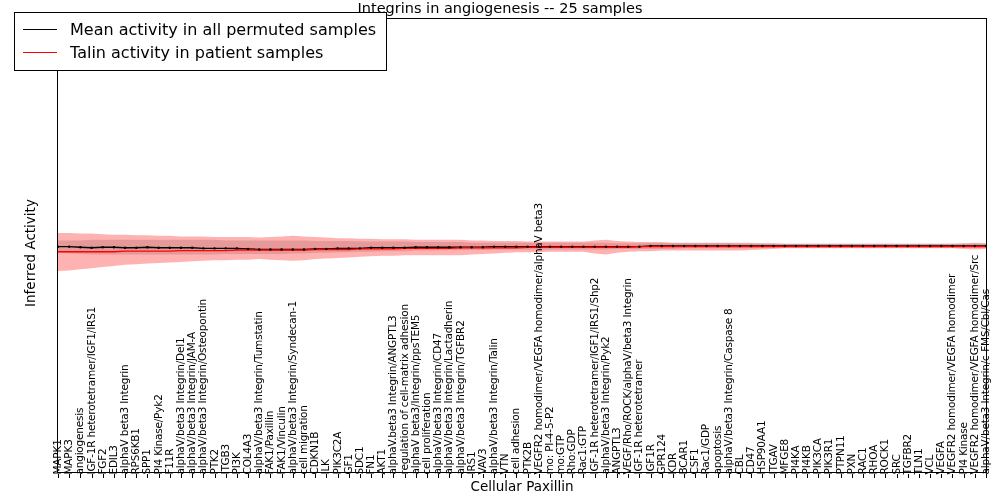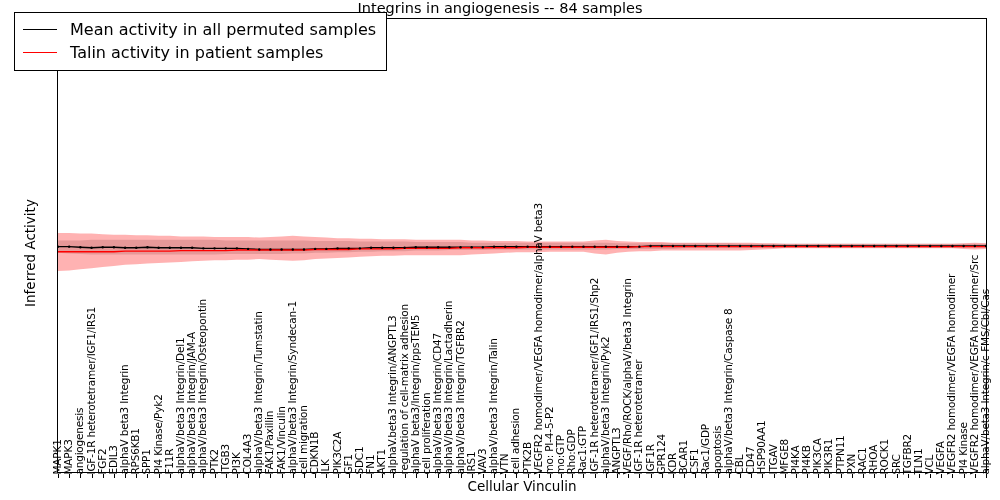--- a/index.html
+++ b/index.html
@@ -113,21 +113,21 @@
     font-size: 16px;
     color: #000;
     white-space: nowrap;
   }
 </style>
 </head>
 <body>
 
 <div id="figure">
 
-  <div id="chart-title">Integrins in angiogenesis -- 84 samples</div>
+  <div id="chart-title">Integrins in angiogenesis -- 25 samples</div>
 
   <div id="ylabel">Inferred Activity</div>
 
   <div class="ytick-wrap" id="ytick-wrap">
       <div class="ytick-mark" style="top: 472px;"></div>
       <div class="ytick-mark right" style="top: 472px;"></div>
       <div class="ytick-mark" style="top: 415.375px;"></div>
       <div class="ytick-mark right" style="top: 415.375px;"></div>
       <div class="ytick-mark" style="top: 358.75px;"></div>
       <div class="ytick-mark right" style="top: 358.75px;"></div>
@@ -404,21 +404,21 @@
       <div class="xtick-mark" style="left: 895.458px;"></div>
       <div class="xtick-label" style="left: 899.458px;">VEGFR2 homodimer/VEGFA homodimer</div>
       <div class="xtick-mark" style="left: 906.639px;"></div>
       <div class="xtick-label" style="left: 910.639px;">PI4 Kinase</div>
       <div class="xtick-mark" style="left: 917.819px;"></div>
       <div class="xtick-label" style="left: 921.819px;">VEGFR2 homodimer/VEGFA homodimer/Src</div>
       <div class="xtick-mark" style="left: 929px;"></div>
       <div class="xtick-label" style="left: 933px;">alphaV/beta3 Integrin/c-FMS/Cbl/Cas</div>
     </div>
 
-  <div id="xlabel">Cellular Vinculin</div>
+  <div id="xlabel">Cellular Paxillin</div>
 
   <div id="legend">
     <div class="legend-row">
       <span class="legend-swatch black"></span>
       <span class="legend-text">Mean activity in all permuted samples</span>
     </div>
     <div class="legend-row">
       <span class="legend-swatch red"></span>
       <span class="legend-text">Talin activity in patient samples</span>
     </div>

